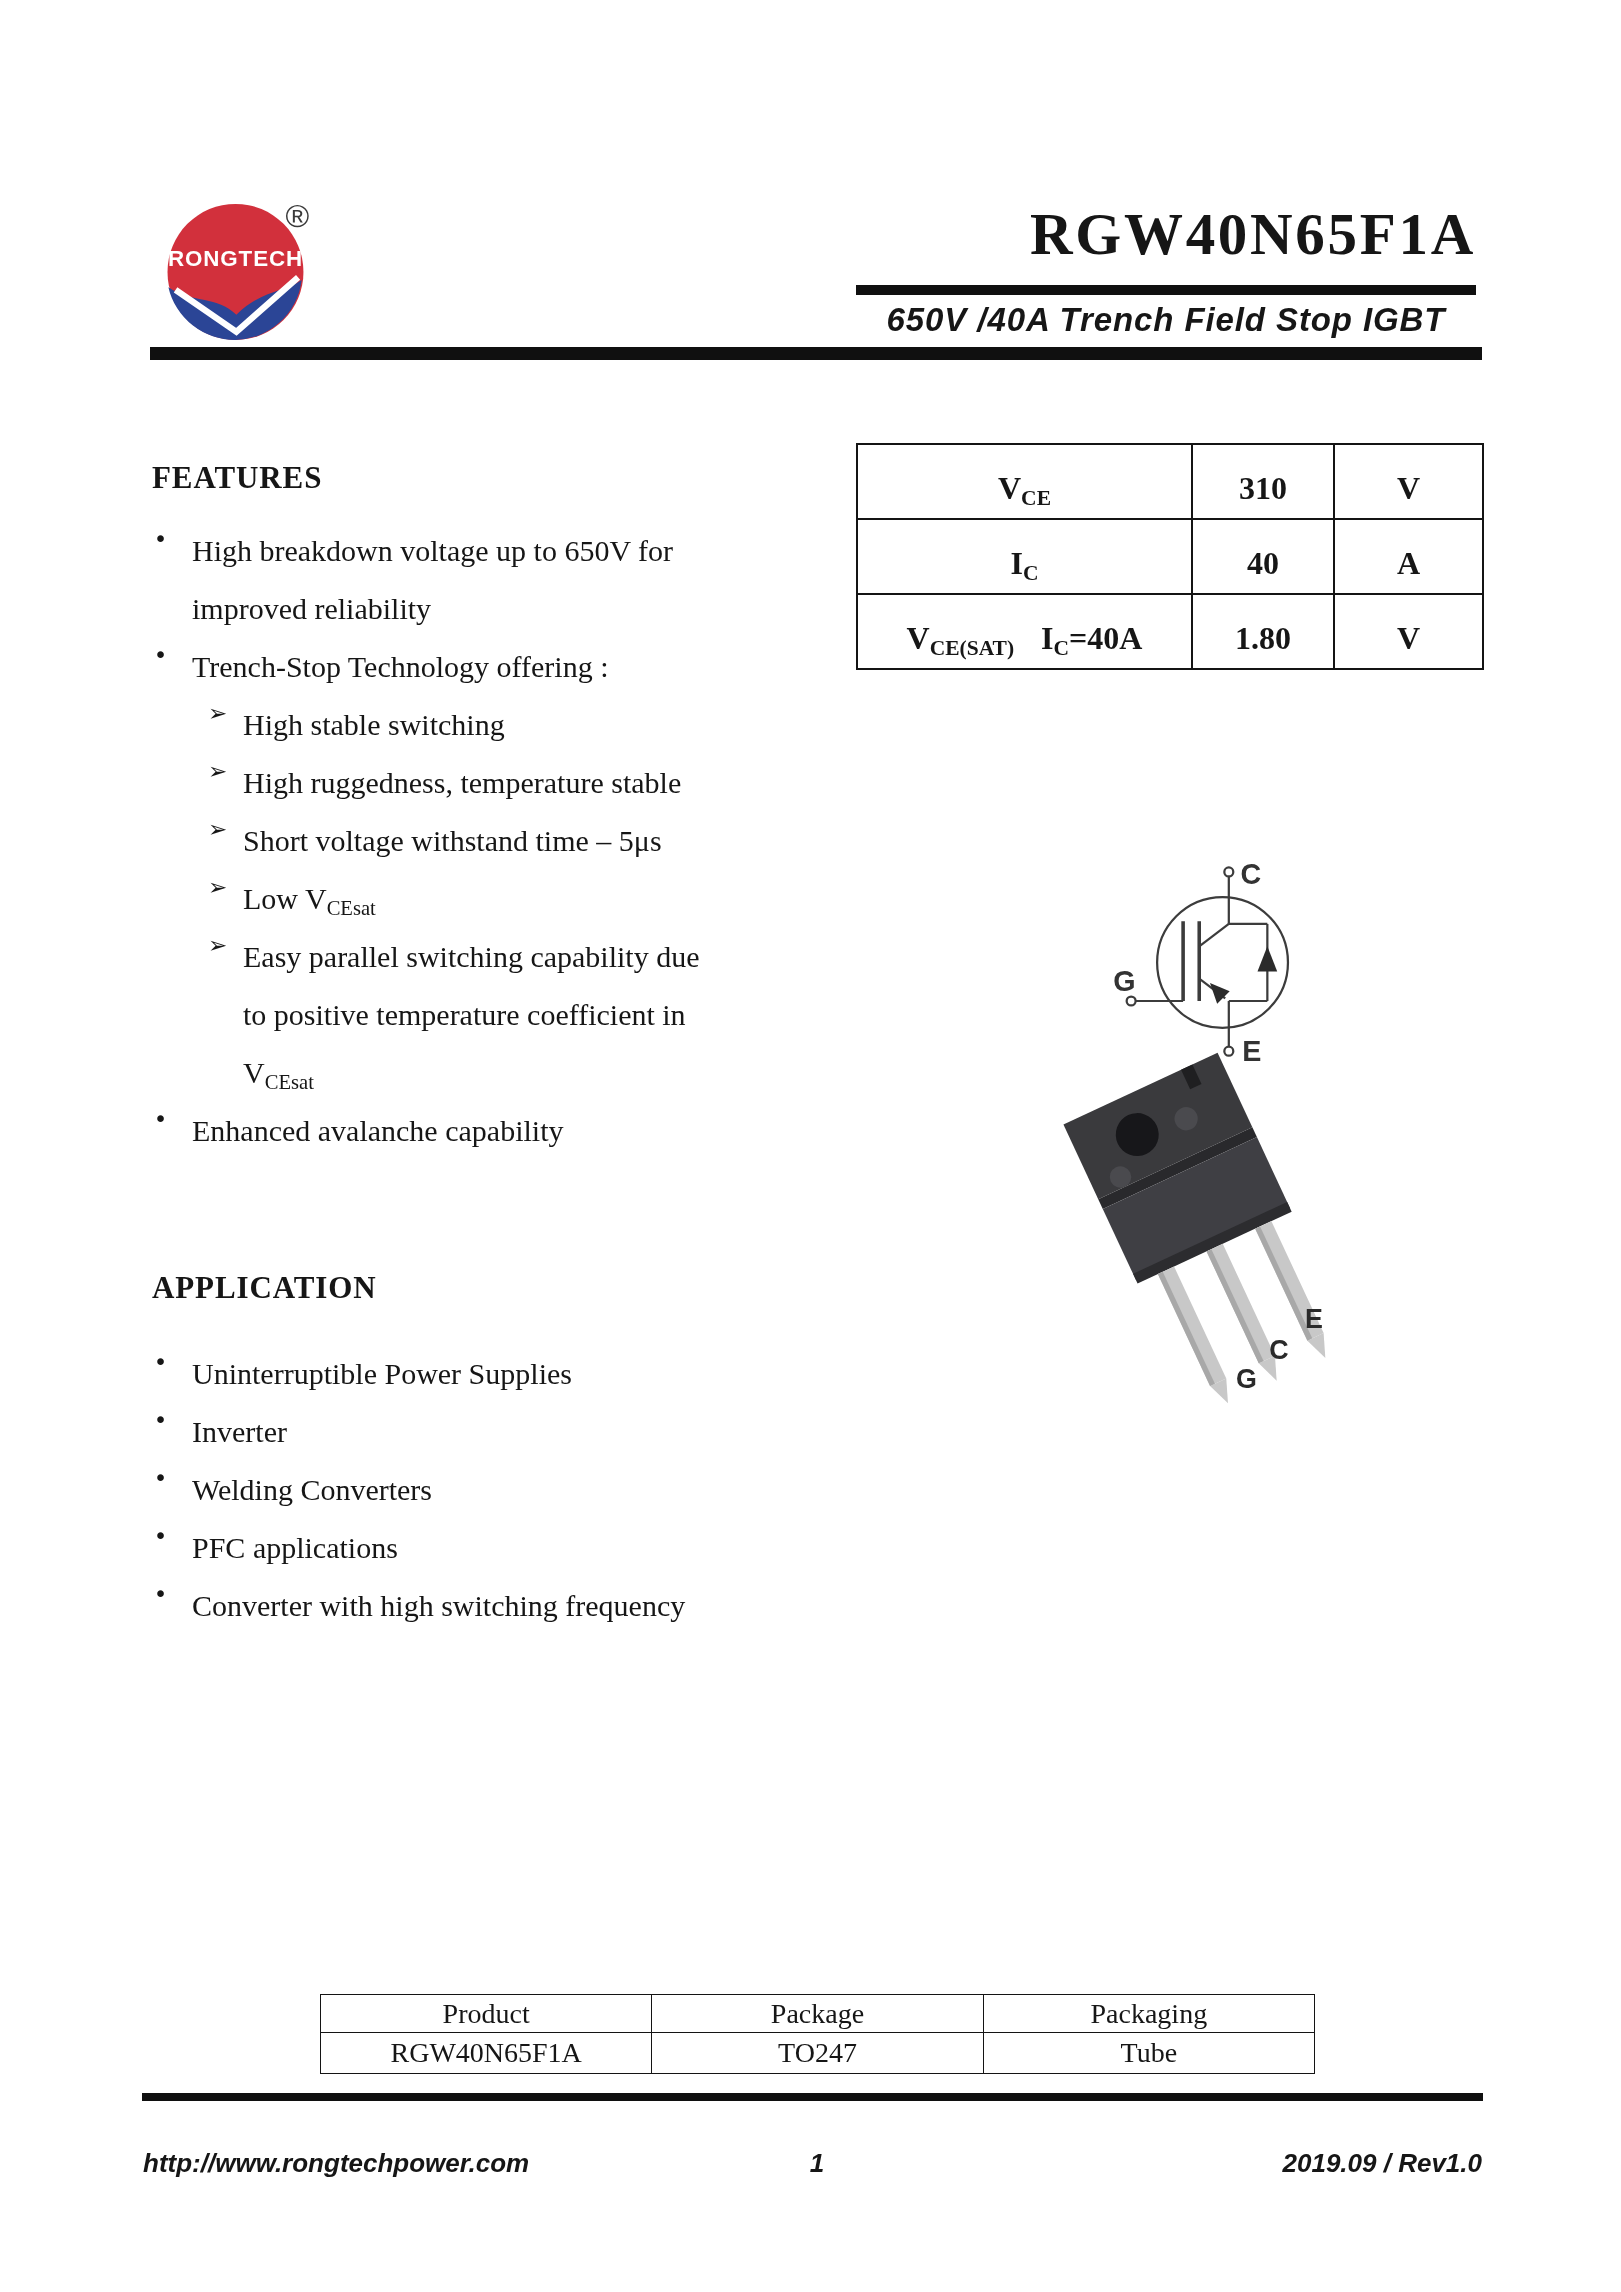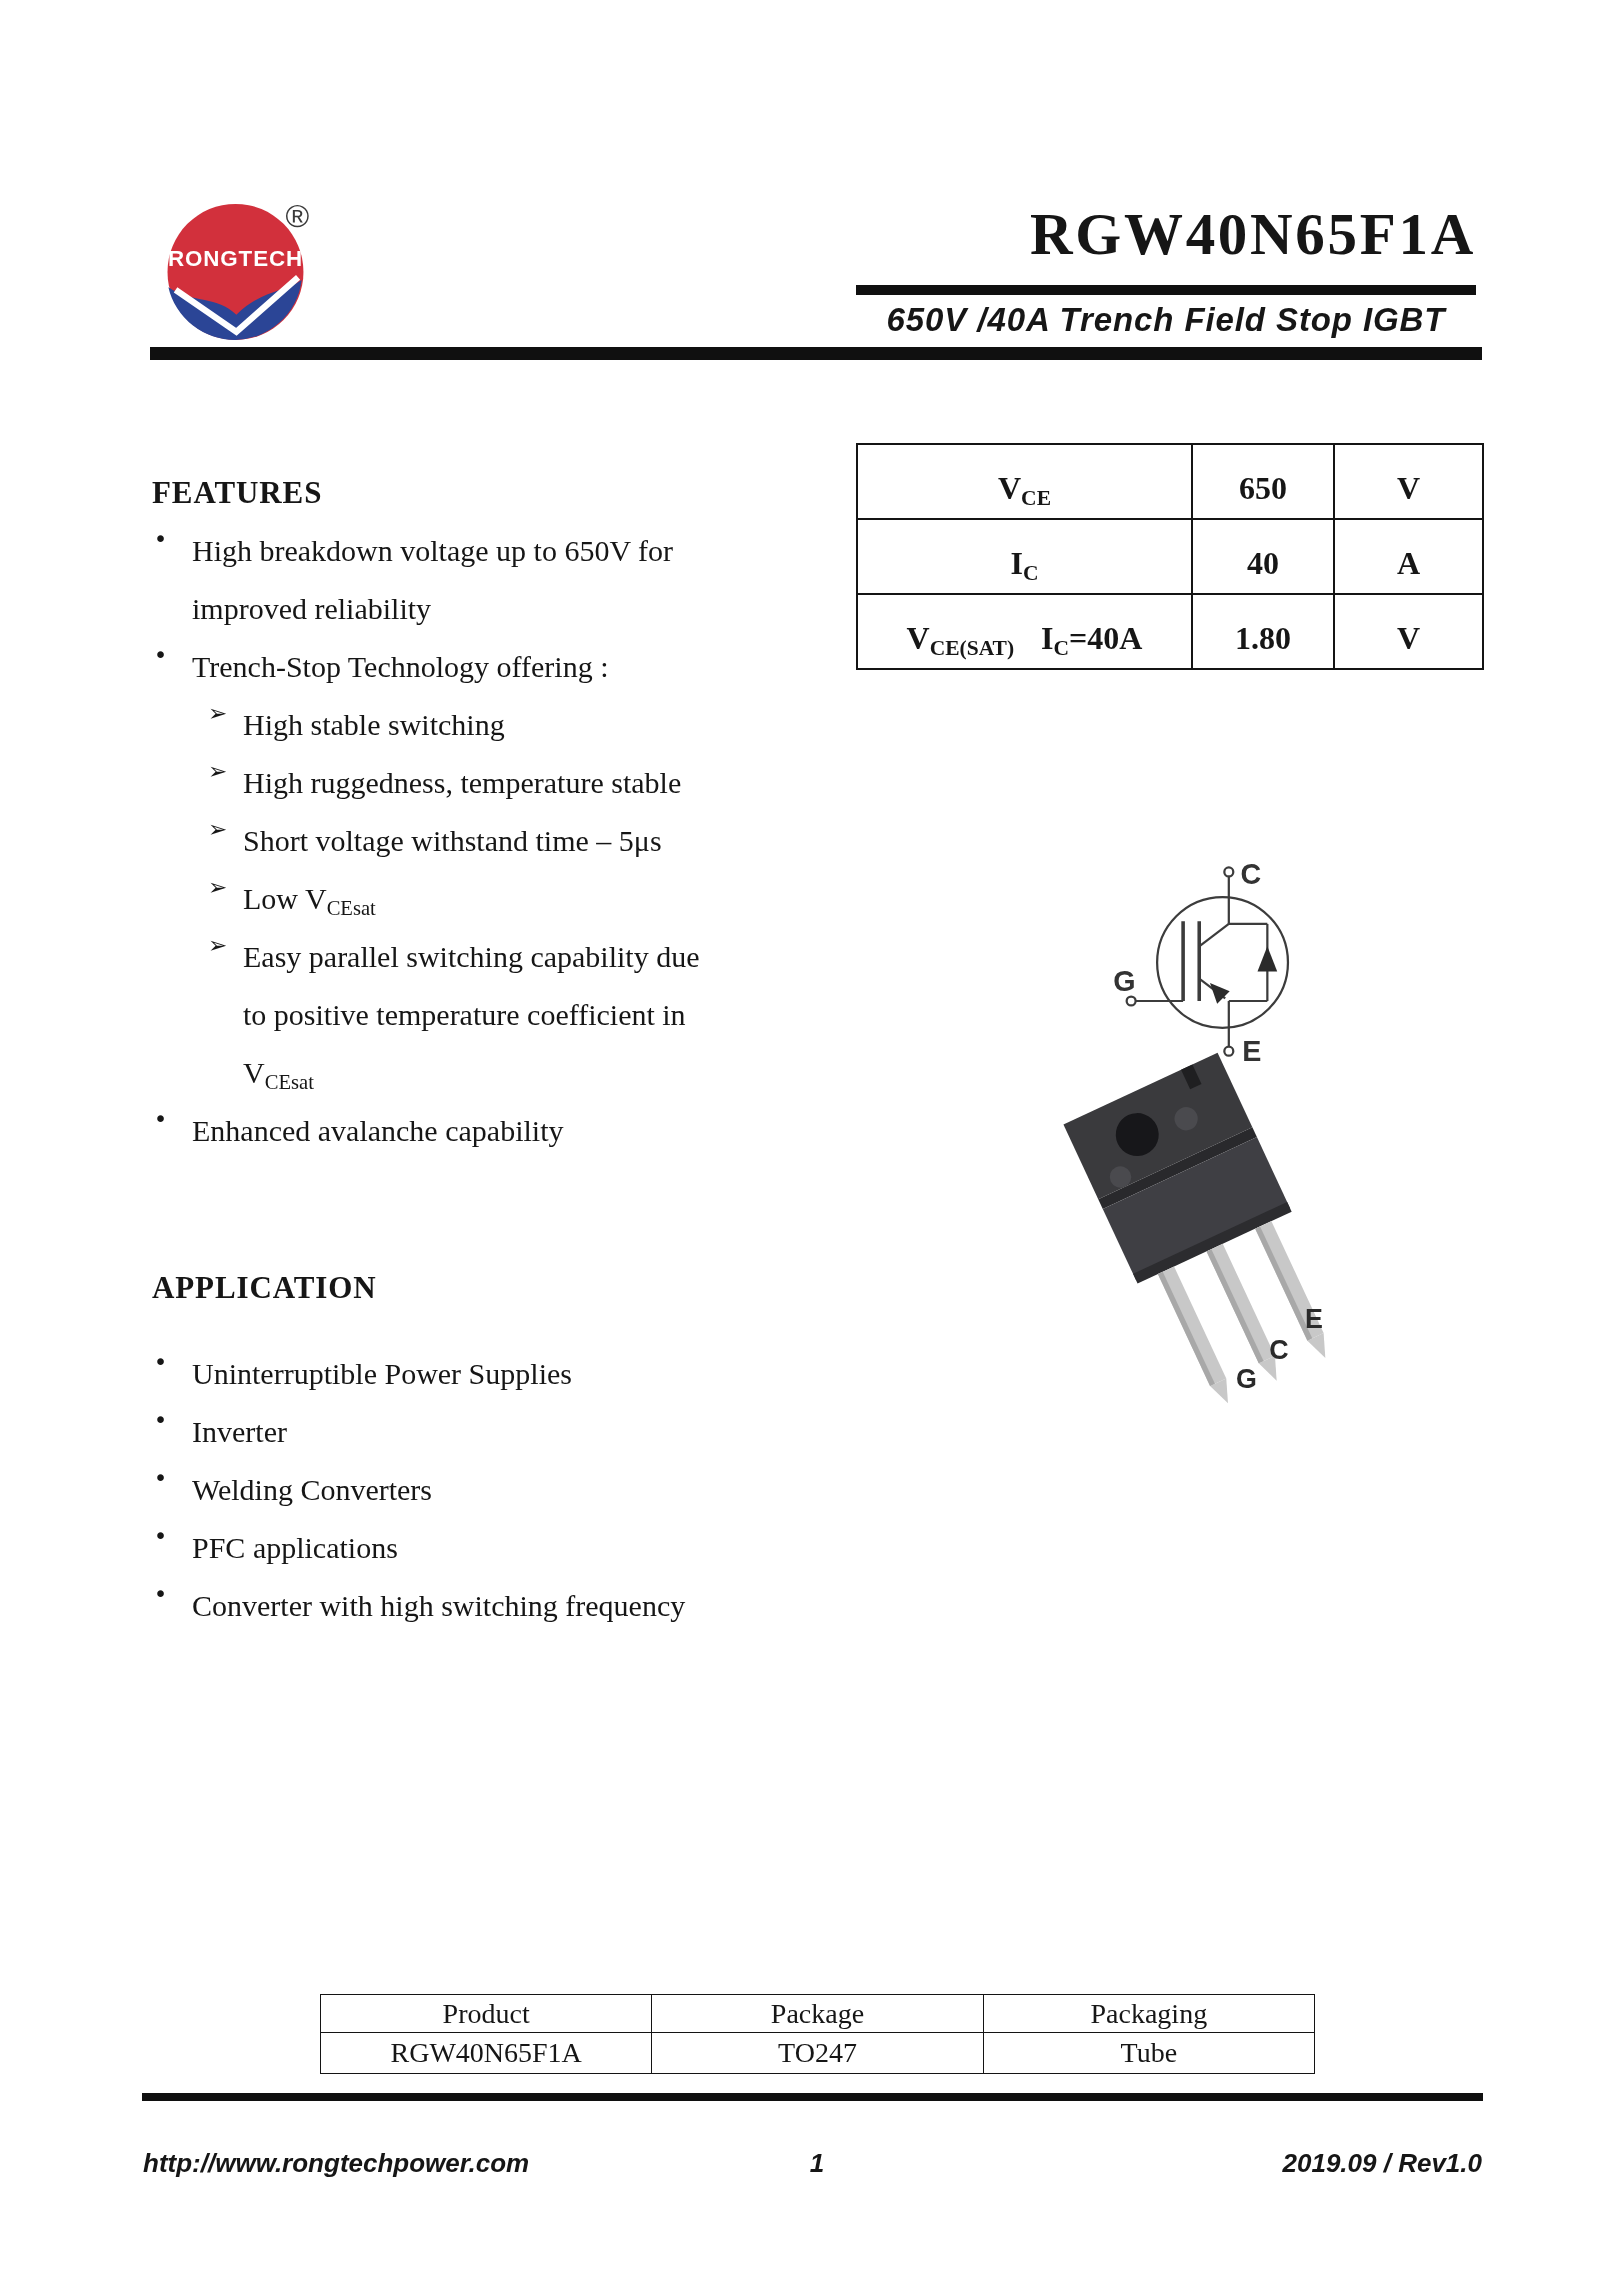--- a/index.html
+++ b/index.html
@@ -71,39 +71,39 @@
 
   <div class="abs part-title">RGW40N65F1A</div>
   <div class="abs title-rule"></div>
   <div class="abs subtitle">650V /40A Trench Field Stop IGBT</div>
   <div class="abs header-rule"></div>
 
   <table class="abs ratings">
     <tbody>
         <tr>
       <td class="c1"><span>V</span><sub class="sb">CE</sub></td>
-      <td class="c2">650</td>
+      <td class="c2">310</td>
       <td class="c3">V</td>
     </tr>
     <tr>
       <td class="c1"><span>I</span><sub class="sb">C</sub></td>
       <td class="c2">40</td>
       <td class="c3">A</td>
     </tr>
     <tr>
       <td class="c1">
         <span>V</span><sub class="sb">CE(SAT)</sub><span class="grp2">I</span><sub class="sb">C</sub><span>=40A</span>
       </td>
       <td class="c2">1.80</td>
       <td class="c3">V</td>
     </tr>
   </tbody>
     </table>
 
-  <div class="abs sect-head" style="left:152px;top:475px;">FEATURES</div>
+  <div class="abs sect-head" style="left:152px;top:460px;">FEATURES</div>
 
   <div class="abs list" style="top:510px;">
     <div class="f-line ind-b">
         <span class="mk">•</span>
         <span class="tx">High breakdown voltage up to 650V for</span>
       </div>
     <div class="f-line ind-b">
         <span class="mk"></span>
         <span class="tx">improved reliability</span>
       </div>

